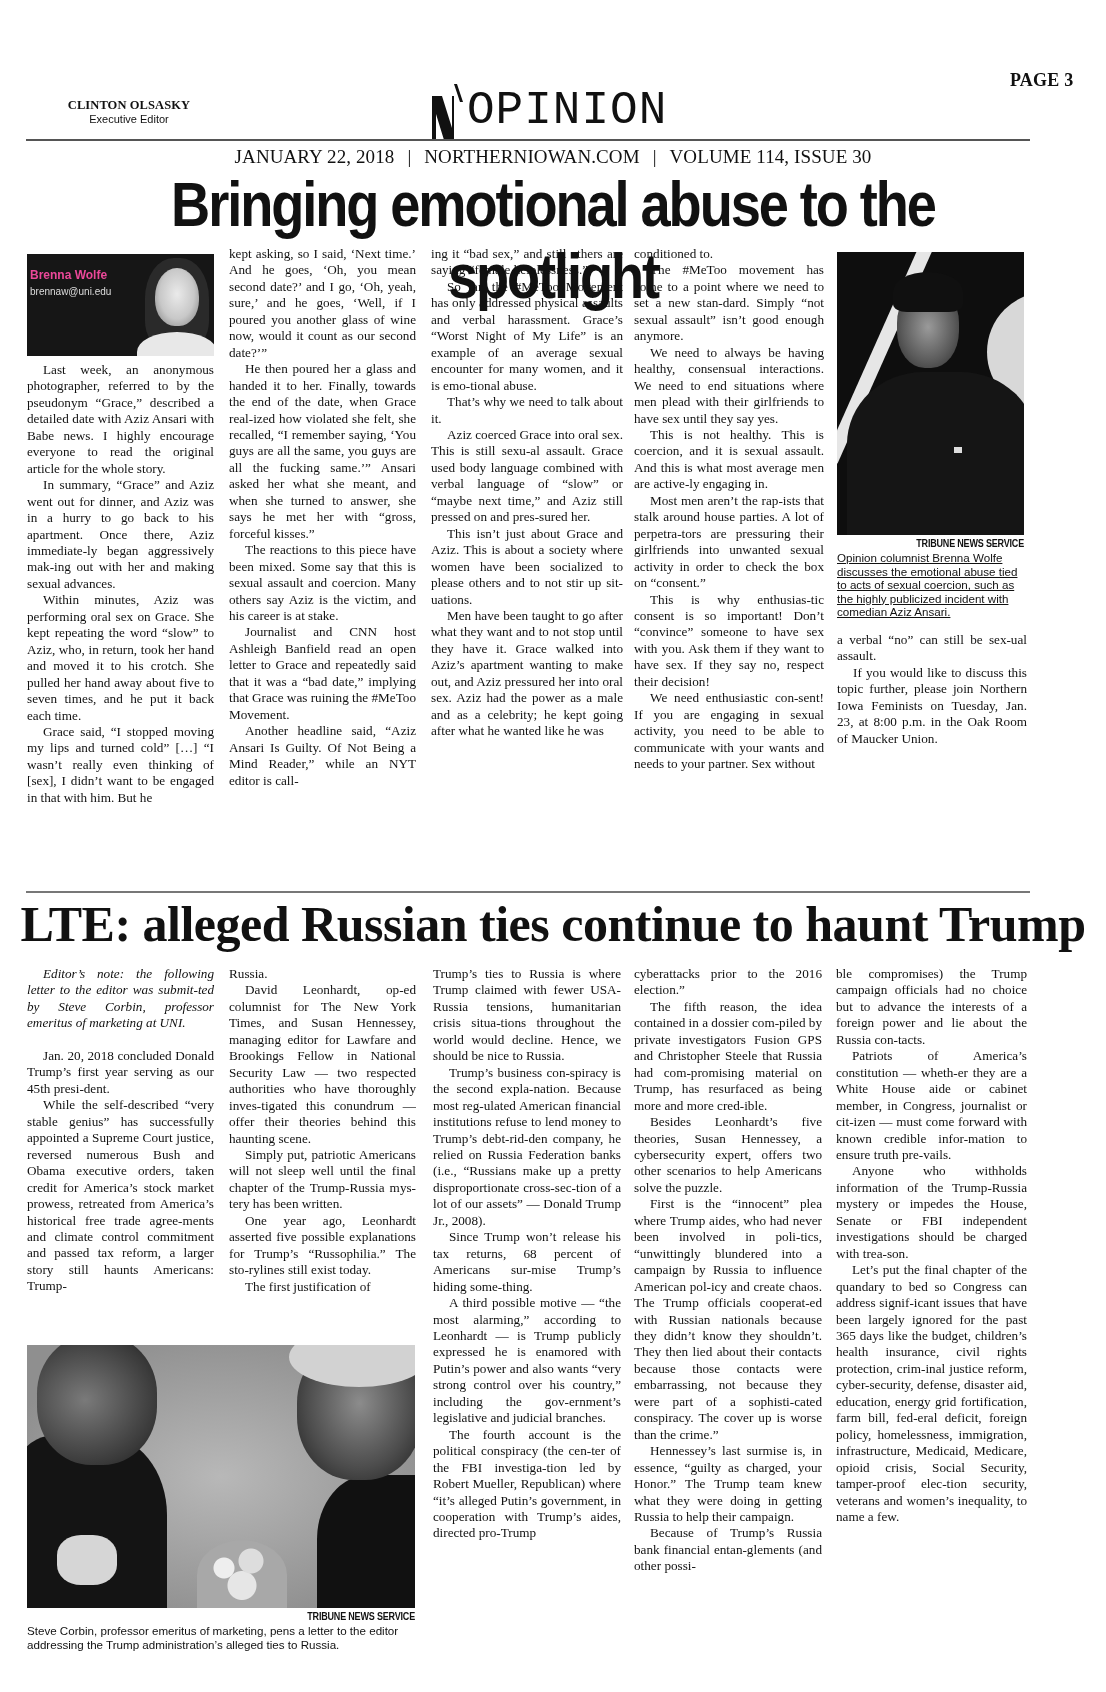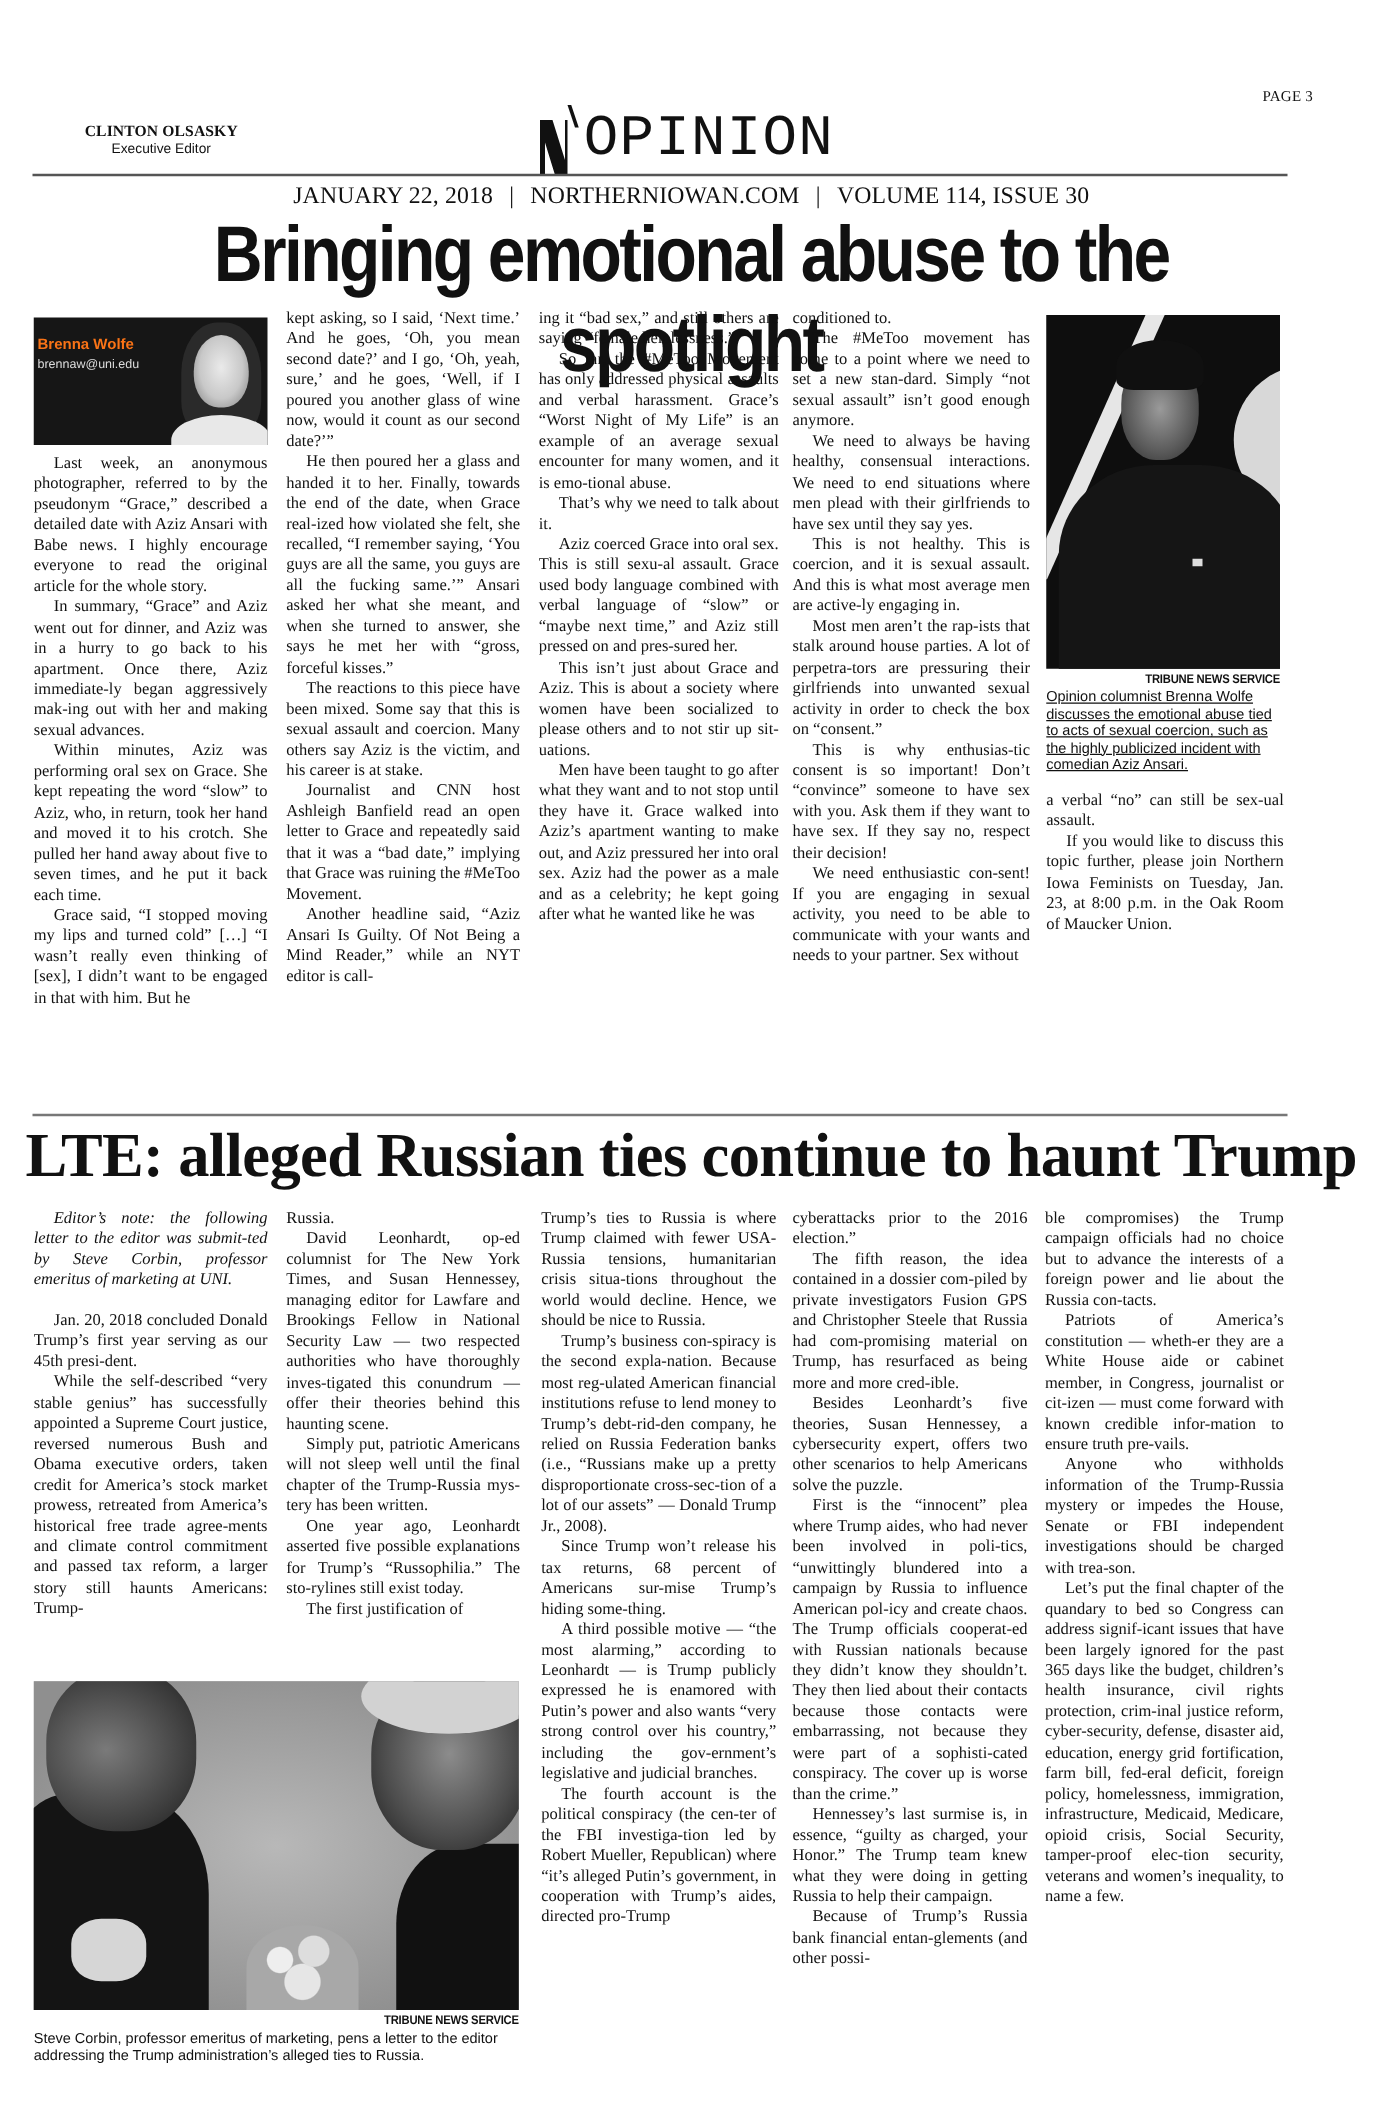--- a/index.html
+++ b/index.html
@@ -1,38 +1,38 @@
 <!DOCTYPE html>
 <html><head>
 <meta charset="utf-8">
 <style>
   * { box-sizing: border-box; margin: 0; padding: 0; }
   html, body { width: 1106px; height: 1692px; background: #ffffff; overflow: hidden; }
   body { position: relative; color: #111; font-family: "Liberation Serif", "DejaVu Serif", serif; }
 
-  .page-num { position: absolute; left: 1010px; top: 70px; font-family: "Liberation Serif", serif; font-weight: normal; font-size: 12px; letter-spacing: 0.2px; }
+  .page-num { position: absolute; left: 1010px; top: 70px; font-family: "Liberation Serif", serif; font-weight: bold; font-size: 18px; letter-spacing: 0.2px; }
   .editor { position: absolute; left: 64px; top: 98px; width: 130px; text-align: center; }
   .editor .name { font-family: "Liberation Serif", serif; font-weight: bold; font-size: 12.5px; display: block; letter-spacing: 0.1px; }
   .editor .role { font-family: "Liberation Sans", sans-serif; font-size: 11px; display: block; margin-top: 0px; }
 
   .logo { position: absolute; left: 430px; top: 84px; width: 34px; height: 56px; }
   .section-title { position: absolute; left: 467px; top: 88px; font-family: Liberation Mono, monospace; font-size: 46px; letter-spacing: 1px; line-height: 1; }
 
   .rule-top { position: absolute; left: 26px; top: 139px; width: 1004px; height: 2px; background: #555; }
   .dateline { position: absolute; left: 0; top: 146px; width: 1106px; text-align: center; font-family: "Liberation Serif", serif; font-size: 19px; letter-spacing: 0.1px; }
   .dateline .sep { display: inline-block; margin: 0 13px; }
 
   .headline1 { position: absolute; left: 0; top: 168px; width: 1106px; text-align: center; font-family: "Liberation Sans", "DejaVu Sans", sans-serif; font-weight: bold; font-size: 63px; letter-spacing: -2.4px; transform: scaleX(0.86); transform-origin: center; line-height: 1.15; }
 
   .col { position: absolute; font-size: 13.2px; line-height: 16.45px; text-align: justify; hyphens: manual; }
   .col p { text-indent: 16px; }
   .col p.noindent { text-indent: 0; }
 
   .mug { position: absolute; left: 27px; top: 254px; width: 187px; height: 102px; background: #161616; overflow: hidden; }
-  .mug .mname { position: absolute; left: 3px; top: 14px; color: #f97316; font-family: "Liberation Sans", sans-serif; font-weight: bold; font-size: 12px; }
+  .mug .mname { position: absolute; left: 3px; top: 14px; color: #ec4899; font-family: "Liberation Sans", sans-serif; font-weight: bold; font-size: 12px; }
   .mug .memail { position: absolute; left: 3px; top: 32px; color: #ddd; font-family: "Liberation Sans", sans-serif; font-size: 10px; }
   .mug .face { position: absolute; left: 128px; top: 14px; width: 44px; height: 58px; border-radius: 50% 50% 45% 45%; background: radial-gradient(ellipse at 50% 45%, #eaeaea 0%, #c8c8c8 55%, #7a7a7a 100%); }
   .mug .hair { position: absolute; left: 118px; top: 4px; width: 64px; height: 90px; border-radius: 45% 45% 30% 30%; background: #2a2a2a; }
   .mug .shoulders { position: absolute; left: 110px; top: 78px; width: 80px; height: 40px; border-radius: 50% 50% 0 0; background: #e8e8e8; }
 
   .photo1 { position: absolute; left: 837px; top: 252px; width: 187px; height: 283px; background: #0e0e0e; overflow: hidden; }
   .photo1 .stripe { position: absolute; left: 40px; top: -40px; width: 14px; height: 260px; background: #e6e6e6; transform: rotate(24deg); }
   .photo1 .arc { position: absolute; left: 150px; top: 40px; width: 120px; height: 120px; border-radius: 50%; background: #d8d8d8; }
   .photo1 .head { position: absolute; left: 60px; top: 34px; width: 62px; height: 82px; border-radius: 45%; background: radial-gradient(ellipse at 50% 50%, #9a9a9a 0%, #5a5a5a 60%, #2a2a2a 100%); }
   .photo1 .hair { position: absolute; left: 56px; top: 20px; width: 70px; height: 40px; border-radius: 50% 50% 20% 20%; background: #101010; }

